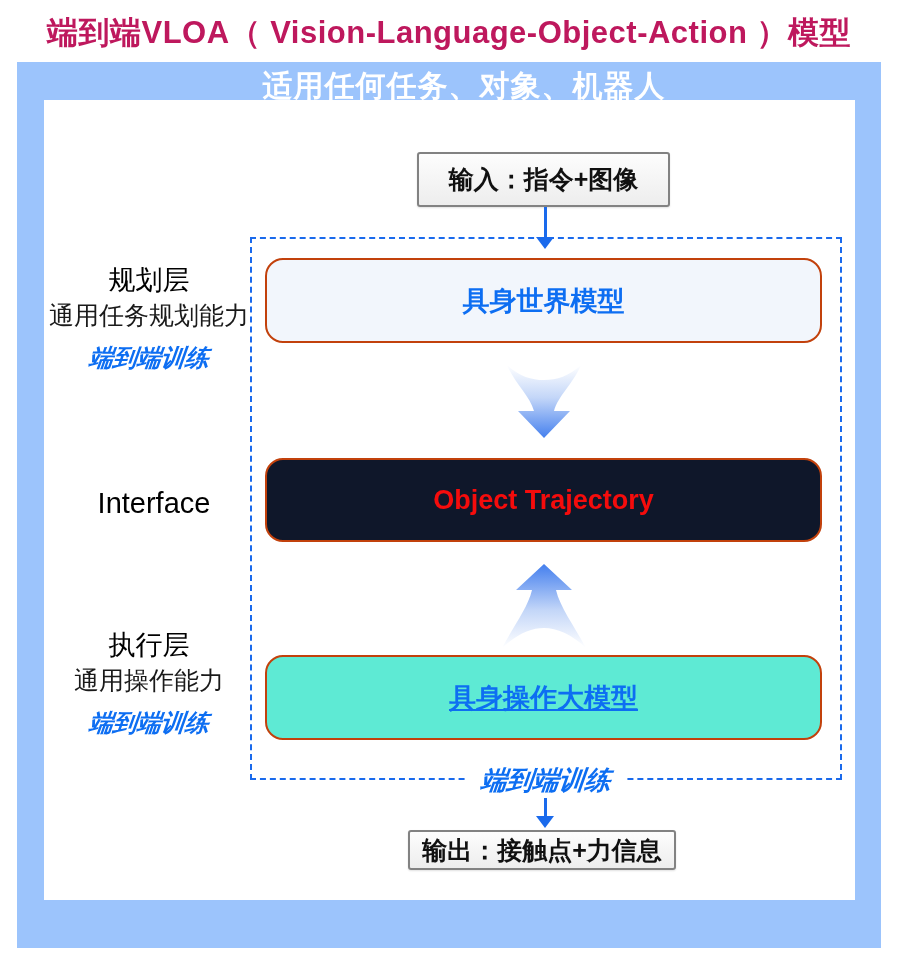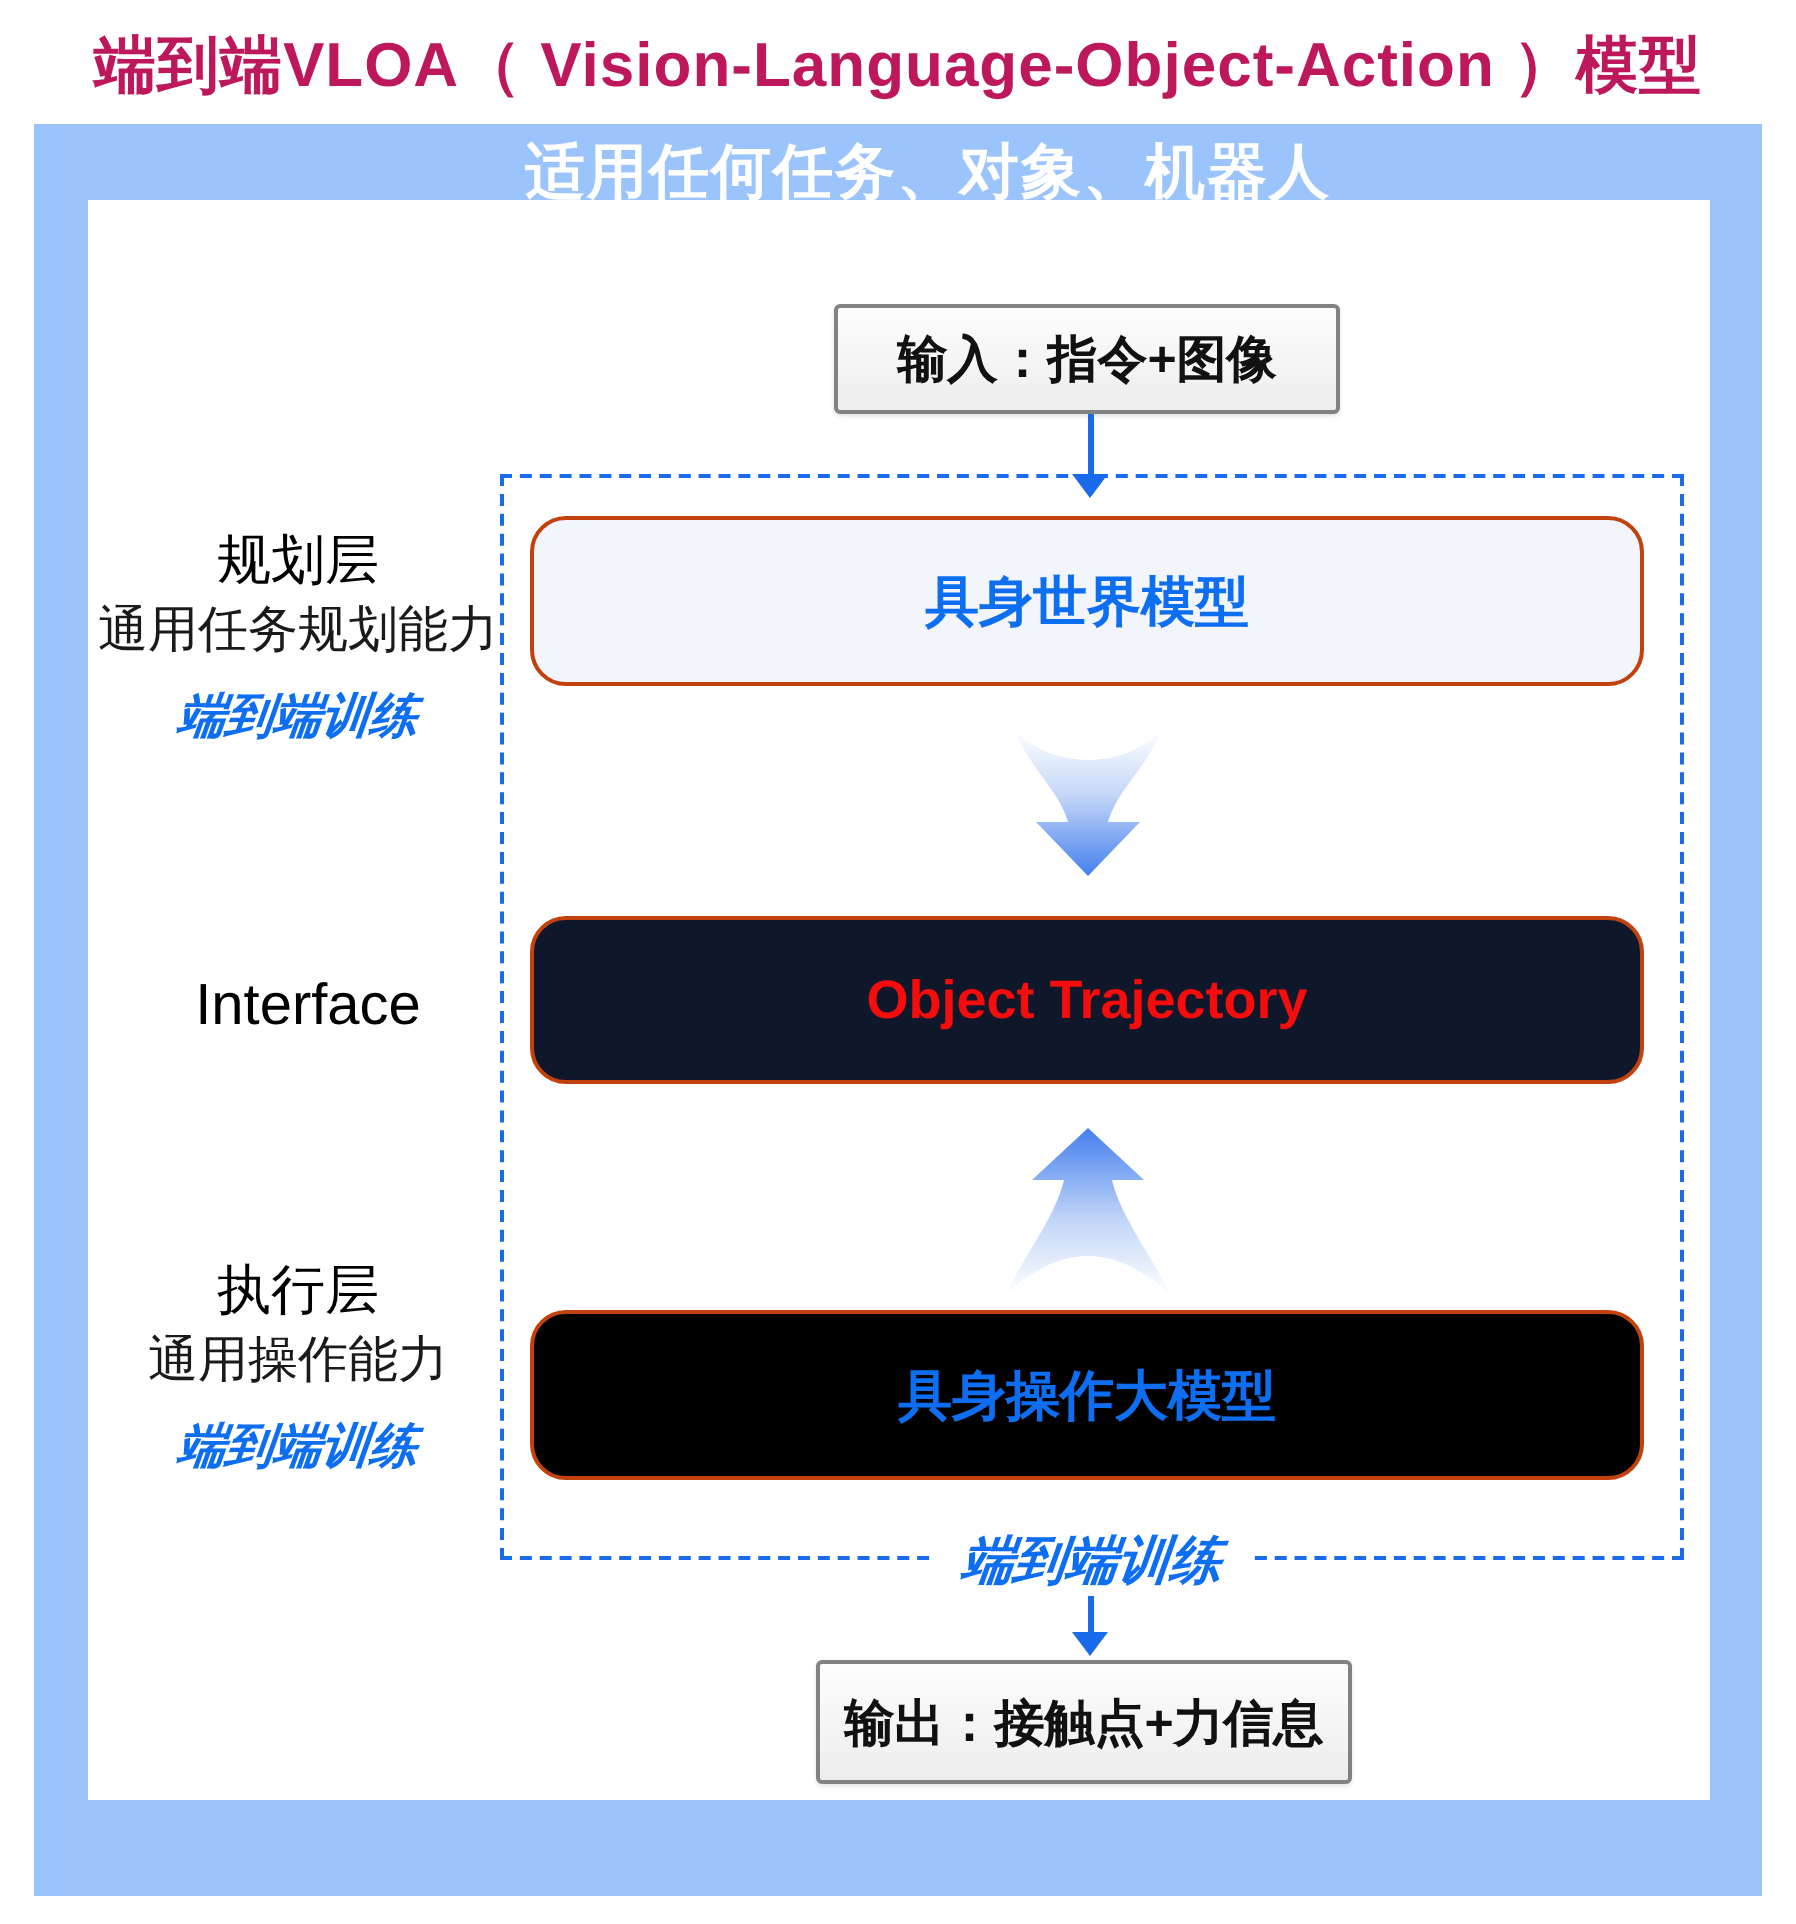--- a/index.html
+++ b/index.html
@@ -23,35 +23,35 @@
   .panel{left:44px;top:100px;width:811px;height:800px;background:#ffffff;}
 
   .io-box{
     border:2px solid #828282;border-radius:3px;
     background:linear-gradient(#fdfdfd,#ededed);
     display:flex;align-items:center;justify-content:center;
     font-size:25px;font-weight:bold;color:#111111;white-space:nowrap;
     box-shadow:0 1px 2px rgba(0,0,0,0.12);
   }
   .input-box{left:417px;top:152px;width:253px;height:55px;}
-  .output-box{left:408px;top:830px;width:268px;height:62px;}
+  .output-box{left:408px;top:830px;width:268px;height:40px;}
 
   .dashed-box{
     left:250px;top:237px;width:592px;height:543px;
     border:2px dashed #1a6aec;
   }
 
   .model-box{
     left:265px;width:557px;height:85px;border:2px solid #c2410c;border-radius:18px;
     display:flex;align-items:center;justify-content:center;
     font-size:27px;font-weight:bold;white-space:nowrap;z-index:2;
   }
   .box-world{top:258px;background:#f2f6fc;color:#0d6ef2;}
   .box-traj{top:458px;height:84px;background:#0f172a;color:#f50c0c;}
-  .box-manip{top:655px;background:#000000;color:#0d6ef2;}
+  .box-manip{top:655px;background:#5eead4;color:#0d6ef2;text-decoration:underline;}
 
   .small-arrow{width:18px;display:flex;flex-direction:column;align-items:center;z-index:3;}
   .small-arrow .stem{width:3px;background:#1a6aec;}
   .small-arrow .head{
     width:0;height:0;border-left:9px solid transparent;border-right:9px solid transparent;
     border-top:12px solid #1a6aec;
   }
   .arrow-a{left:536px;top:207px;}
   .arrow-a .stem{height:30px;}
   .arrow-b{left:536px;top:796px;}

